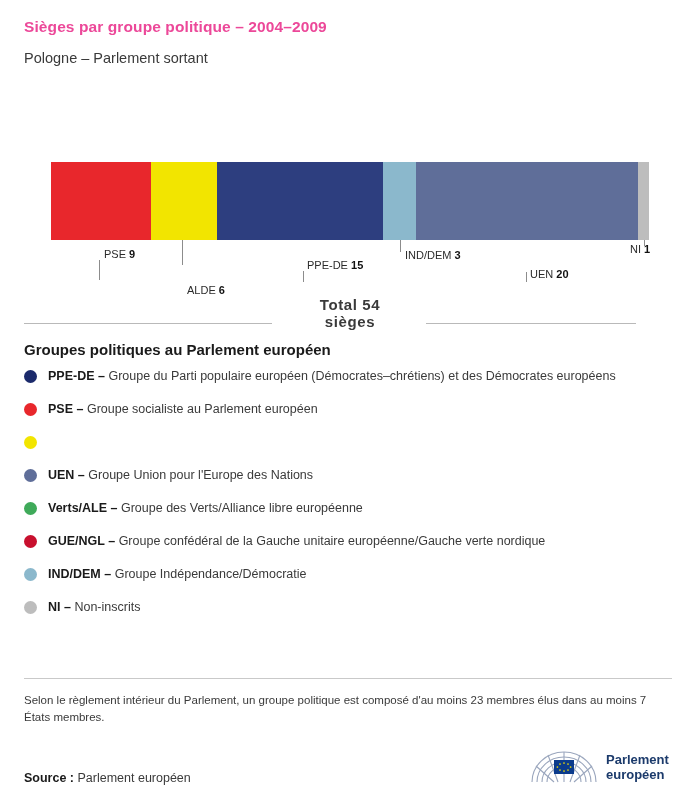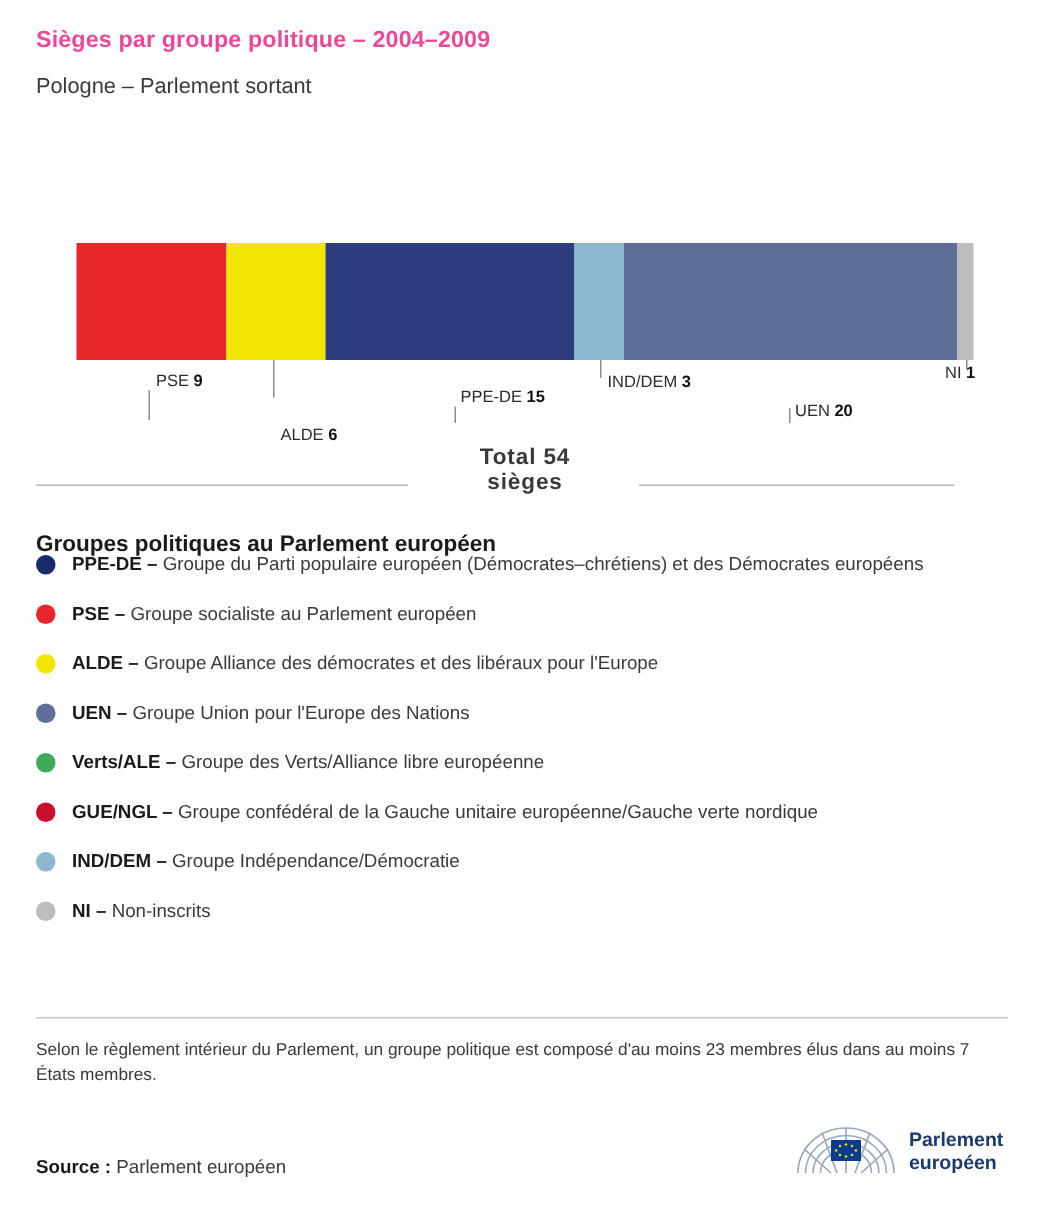--- a/index.html
+++ b/index.html
@@ -100,21 +100,21 @@
     font-weight: bold;
     color: #3a3a3a;
     line-height: 17px;
     letter-spacing: 0.6px;
   }
 
   
   .legend-title {
     position: absolute;
     left: 24px;
-    top: 354px;
+    top: 341px;
     font-size: 15px;
     font-weight: bold;
     color: #1a1a1a;
   }
   .legend {
     position: absolute;
     left: 24px;
     top: 368px;
     width: 648px;
   }
@@ -265,21 +265,20 @@
       <span class="legend-text"><span class="abbr">PPE-DE –</span> <span>Groupe du Parti populaire européen (Démocrates–chrétiens) et des Démocrates européens</span></span>
     </div>
 
     <div class="legend-row">
       <span class="legend-dot" style="background:#e8272c;"></span>
       <span class="legend-text"><span class="abbr">PSE –</span> <span>Groupe socialiste au Parlement européen</span></span>
     </div>
 
     <div class="legend-row">
       <span class="legend-dot" style="background:#f2e500;"></span>
-      <span class="legend-text"><span class="abbr">ALDE –</span> <span>Groupe Alliance des démocrates et des libéraux pour l'Europe</span></span>
     </div>
 
     <div class="legend-row">
       <span class="legend-dot" style="background:#5f6e99;"></span>
       <span class="legend-text"><span class="abbr">UEN –</span> <span>Groupe Union pour l'Europe des Nations</span></span>
     </div>
 
     <div class="legend-row">
       <span class="legend-dot" style="background:#3faa5a;"></span>
       <span class="legend-text"><span class="abbr">Verts/ALE –</span> <span>Groupe des Verts/Alliance libre européenne</span></span>

